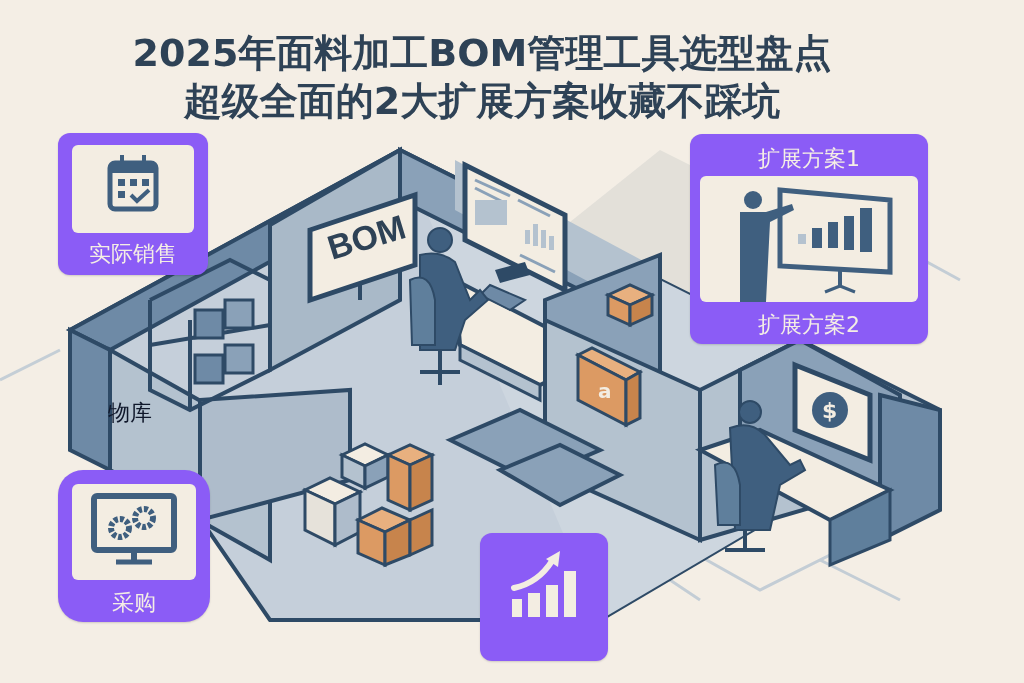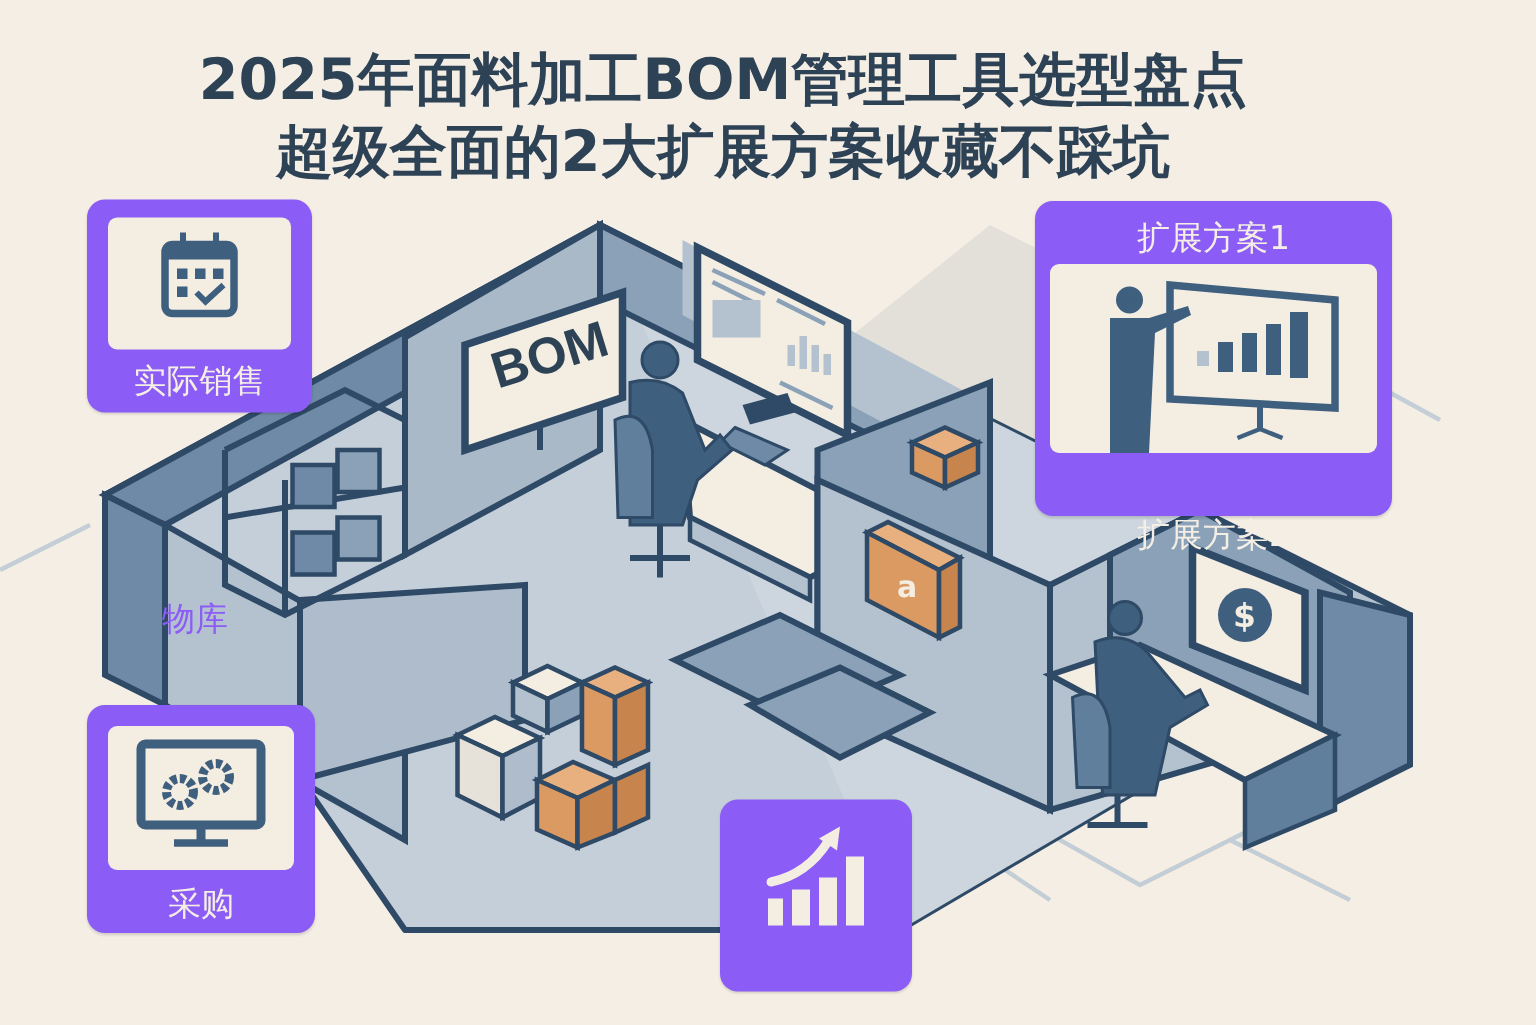--- a/index.html
+++ b/index.html
@@ -6,21 +6,21 @@
   body { width:1024px; height:683px; background:#f4eee5; overflow:hidden; position:relative;
          font-family:"DejaVu Sans","Liberation Sans",sans-serif; }
   .title { position:absolute; left:0; width:1024px; text-align:center; color:#2e4256;
            font-weight:bold; letter-spacing:0px; }
   .t1 { top:28px; font-size:38px; left:-30px; }
   .t2 { top:76px; font-size:38px; left:-30px; }
   svg.scene { position:absolute; left:0; top:0; }
   .card { position:absolute; background:#8b5cf6; border-radius:12px; box-shadow:0 1px 2px rgba(0,0,0,.15); }
   .card .inner { position:absolute; background:#f3ede2; border-radius:6px; }
   .card .label { position:absolute; left:0; right:0; text-align:center; color:#f4eee5; font-size:22px; }
-  .floor-label { position:absolute; color:#8b5cf6; font-size:22px; }
+  .floor-label { position:absolute; color:#0f172a; font-size:22px; }
 </style>
 </head>
 <body>
 
 <div class="title t1">2025年面料加工BOM管理工具选型盘点</div>
 <div class="title t2">超级全面的2大扩展方案收藏不踩坑</div>
 
 <svg class="scene" width="1024" height="683" viewBox="0 0 1024 683">
 
   <polygon points="240,260 330,190 420,230 470,300 240,330" fill="#dcdad4" opacity=".7"></polygon>
@@ -163,21 +163,21 @@
       <rect x="46" y="34" width="7" height="7" fill="#3f5f7f"></rect>
       <rect x="58" y="34" width="7" height="7" fill="#3f5f7f"></rect>
       <rect x="70" y="34" width="7" height="7" fill="#3f5f7f"></rect>
       <rect x="46" y="46" width="7" height="7" fill="#3f5f7f"></rect>
       <polyline points="59,50 65,56 77,45" fill="none" stroke="#3f5f7f" stroke-width="4"></polyline>
     </svg>
   </div>
   <div class="label" style="top:106px;">实际销售</div>
 </div>
 
-<div class="card" style="left:58px; top:470px; width:152px; height:152px;">
+<div class="card" style="left:58px; top:470px; width:152px; height:152px;border-radius:25px;">
   <div class="inner" style="left:14px; top:14px; width:124px; height:96px;">
     <svg width="124" height="96">
       <rect x="22" y="12" width="80" height="54" rx="3" fill="none" stroke="#3f5f7f" stroke-width="6"></rect>
       <line x1="62" y1="66" x2="62" y2="76" stroke="#3f5f7f" stroke-width="6"></line>
       <line x1="44" y1="78" x2="80" y2="78" stroke="#3f5f7f" stroke-width="5"></line>
       <circle cx="48" cy="44" r="9" fill="none" stroke="#3f5f7f" stroke-width="6" stroke-dasharray="4 2"></circle>
       <circle cx="72" cy="34" r="9" fill="none" stroke="#3f5f7f" stroke-width="6" stroke-dasharray="4 2"></circle>
     </svg>
   </div>
   <div class="label" style="top:118px;">采购</div>
@@ -204,14 +204,14 @@
       <line x1="155" y1="116" x2="140" y2="110" stroke="#3f5f7f" stroke-width="3"></line>
       <rect x="98" y="58" width="8" height="10" fill="#b4c2cf"></rect>
       <rect x="112" y="52" width="10" height="20" fill="#3f5f7f"></rect>
       <rect x="128" y="46" width="10" height="26" fill="#3f5f7f"></rect>
       <rect x="144" y="40" width="10" height="34" fill="#3f5f7f"></rect>
       <rect x="160" y="32" width="12" height="44" fill="#3f5f7f"></rect>
       <circle cx="53" cy="24" r="9" fill="#3f5f7f"></circle>
       <path d="M40,36 L66,36 L92,28 L94,34 L70,46 L66,126 L40,126 Z" fill="#3f5f7f"></path>
     </svg>
   </div>
-  <div class="label" style="top:176px;margin-top:32px;">扩展方案2</div>
+  <div class="label" style="top:176px;">扩展方案2</div>
 </div>
 
 </body></html>

